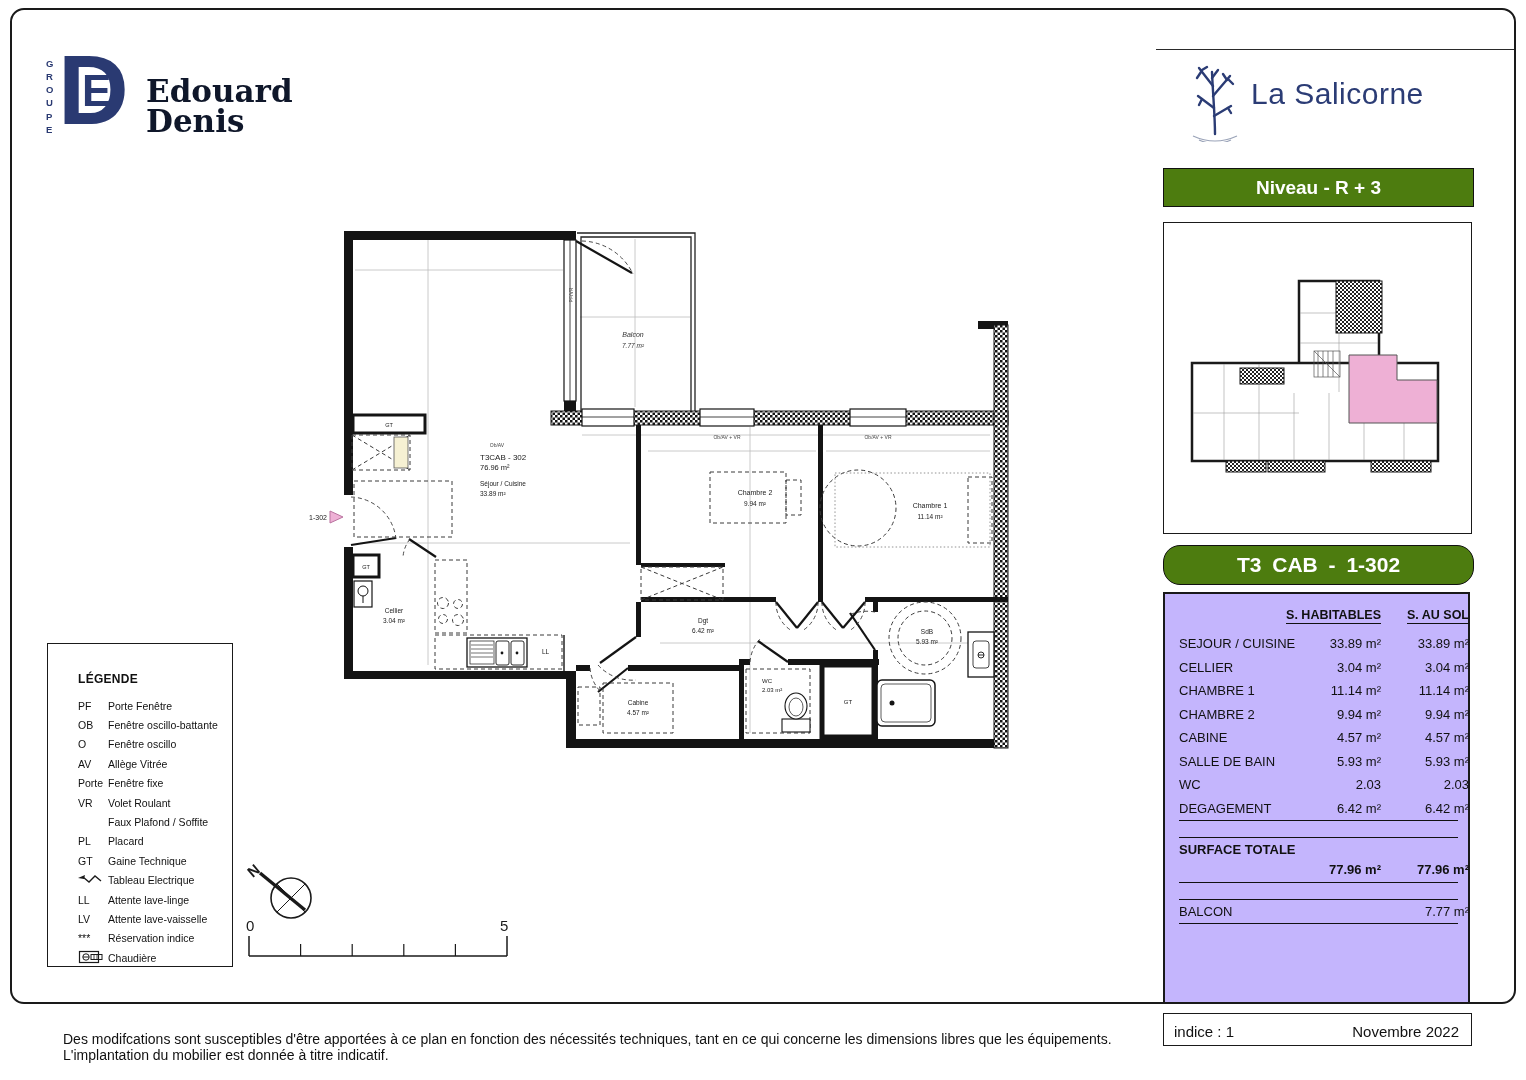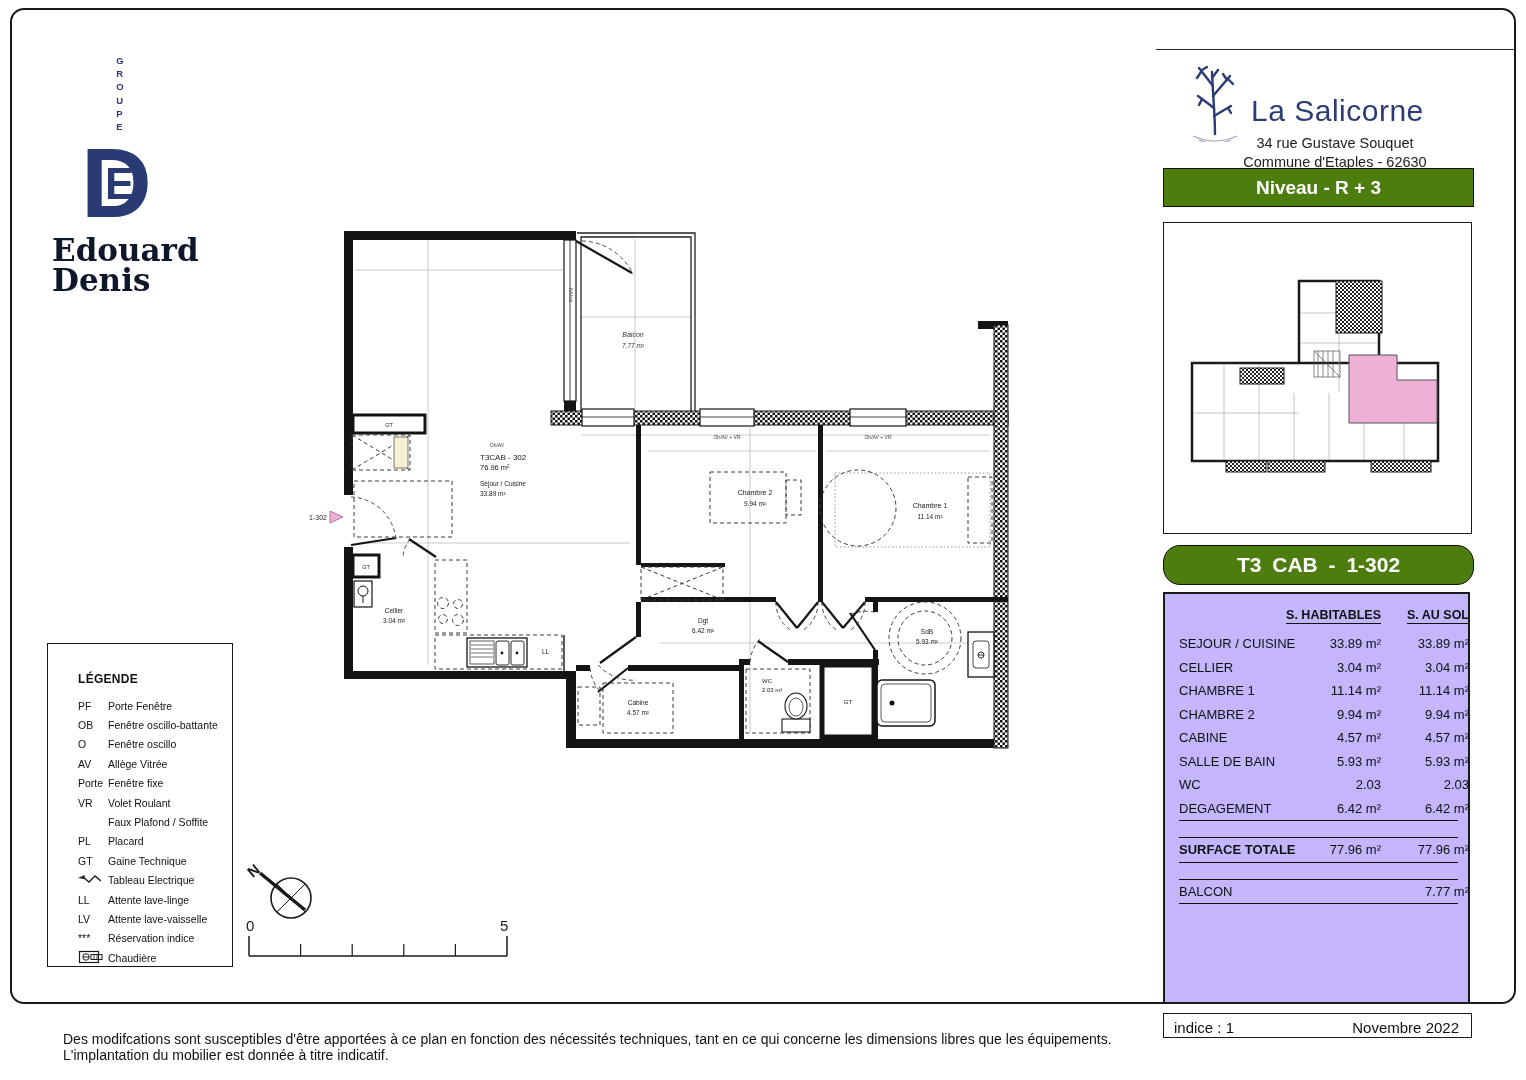--- a/index.html
+++ b/index.html
@@ -1,60 +1,60 @@
 <!DOCTYPE html>
 <html><head>
 <meta charset="utf-8">
 <style>
   html,body{margin:0;padding:0;background:#fff;}
   #page{position:relative;width:1526px;height:1080px;background:#fff;overflow:hidden;
         font-family:"Liberation Sans", sans-serif;color:#111;}
   #main-border{position:absolute;left:10px;top:8px;width:1502px;height:992px;
         border:2px solid #1a1a1a;border-radius:14px;}
   
-  .logo{position:absolute;left:46px;top:40px;display:flex;align-items:center;flex-direction:column;}
+  .logo{position:absolute;left:46px;top:40px;display:flex;align-items:flex-end;}
   .logo-groupe{width:9px;font-size:9.5px;line-height:13.2px;letter-spacing:0;
         word-break:break-all;color:#2a3a72;font-weight:bold;margin-right:3px;margin-top:14px;}
   .logo-word{font-family:"DejaVu Serif", serif;font-weight:bold;color:#0f172a;
         font-size:31px;line-height:30px;margin-left:6px;margin-top:6px;}
   
   .right-sep{position:absolute;left:1156px;top:49px;width:358px;border-top:1.5px solid #2a2a2a;}
   .salicorne{position:absolute;left:1185px;top:58px;width:300px;}
   .salicorne-head{display:flex;align-items:flex-end;}
-  .salicorne-name{font-size:30px;color:#2b3c75;letter-spacing:.5px;margin-left:8px;margin-bottom:14px;}
+  .salicorne-name{font-size:30px;color:#2b3c75;letter-spacing:.5px;margin-left:8px;margin-bottom:31px;}
   .salicorne-addr{font-size:14.5px;color:#222;text-align:center;line-height:19px;margin-top:-8px;}
   .banner{position:absolute;left:1163px;width:309px;background:#4d7c0f;color:#fff;
         font-weight:bold;text-align:center;border:1px solid #111;}
   #niveau-banner{top:168px;height:37px;line-height:37px;font-size:19px;}
   #unit-banner{top:545px;height:38px;line-height:38px;font-size:21px;word-spacing:5px;border-radius:17px;}
   #keyplan-box{position:absolute;left:1163px;top:222px;width:307px;height:310px;
         border:1.5px solid #1a1a1a;background:#fff;}
   
   #table-box{position:absolute;left:1163px;top:592px;width:307px;height:412px;
         border:2px solid #1a1a1a;background:#c4b5fd;box-sizing:border-box;padding:14px 10px 0 14px;}
   .t-head{display:grid;grid-template-columns:104px 98px 88px;margin-bottom:10px;}
   .t-head .hcell{font-size:12.5px;font-weight:bold;text-align:right;}
   .t-head .hcell span{border-bottom:1.5px solid #111;padding-bottom:1px;}
   .t-row{display:grid;grid-template-columns:104px 98px 88px;font-size:13px;line-height:23.5px;}
   .t-label{text-align:left;white-space:nowrap;}
   .t-val{text-align:right;}
   .t-rule{border-top:1.5px solid #111;margin:0;}
   .t-total .t-label{font-weight:bold;}
-  .t-total .t-val{font-weight:normal;}
+  .t-total .t-val{font-weight:bold;margin-top:20px;}
   .gap18{height:16px;}
   
   #legend-box{position:absolute;left:47px;top:643px;width:186px;height:324px;
         border:1.5px solid #1a1a1a;box-sizing:border-box;padding:28px 6px 0 18px;}
   .lg-title{font-size:12px;font-weight:bold;letter-spacing:.3px;margin-bottom:10px;padding-left:12px;}
   .lg-row{display:flex;align-items:center;height:19.4px;font-size:10.5px;}
   .lg-abbr{width:42px;flex:none;padding-left:12px;box-sizing:border-box;}
   .lg-label{white-space:nowrap;}
   
   #disclaimer{position:absolute;left:63px;top:1031px;width:1070px;font-size:14px;color:#111;}
-  #indice-box{position:absolute;left:1163px;top:1013px;width:309px;height:25px;
+  #indice-box{position:absolute;left:1163px;top:1013px;width:309px;height:33px;
         border:1.5px solid #1a1a1a;box-sizing:border-box;display:flex;align-items:center;
         justify-content:space-between;font-size:15px;padding:3px 12px 0 10px;}
   svg text{font-family:"Liberation Sans", sans-serif;}
 </style>
 </head>
 <body>
 
 <div id="page">
   <div id="main-border"></div>
 
@@ -87,24 +87,20 @@
           <path d="M29,58 L46,48"></path>
             <path d="M43,50 L46,55"></path>
           <path d="M27,20 L33,12"></path>
         </g>
         <g stroke="#9aa3b8" stroke-width="1.2" fill="none">
           <path d="M8,78 Q30,88 52,78"></path>
           <path d="M14,82 Q30,89 46,82"></path>
         </g>
       </svg>
       <div class="salicorne-name">La Salicorne</div>
-    </div>
-    <div class="salicorne-addr">
-      <div>34 rue Gustave Souquet</div>
-      <div>Commune d'Etaples - 62630</div>
     </div>
   </div>
 
   <div class="banner" id="niveau-banner">Niveau - R + 3</div>
 
   <div id="keyplan-box">
     <svg width="305" height="307" viewBox="0 0 305 307">
       <defs>
         <pattern id="hatch2" width="4" height="4" patternUnits="userSpaceOnUse">
           <rect width="4" height="4" fill="#fff"></rect>

